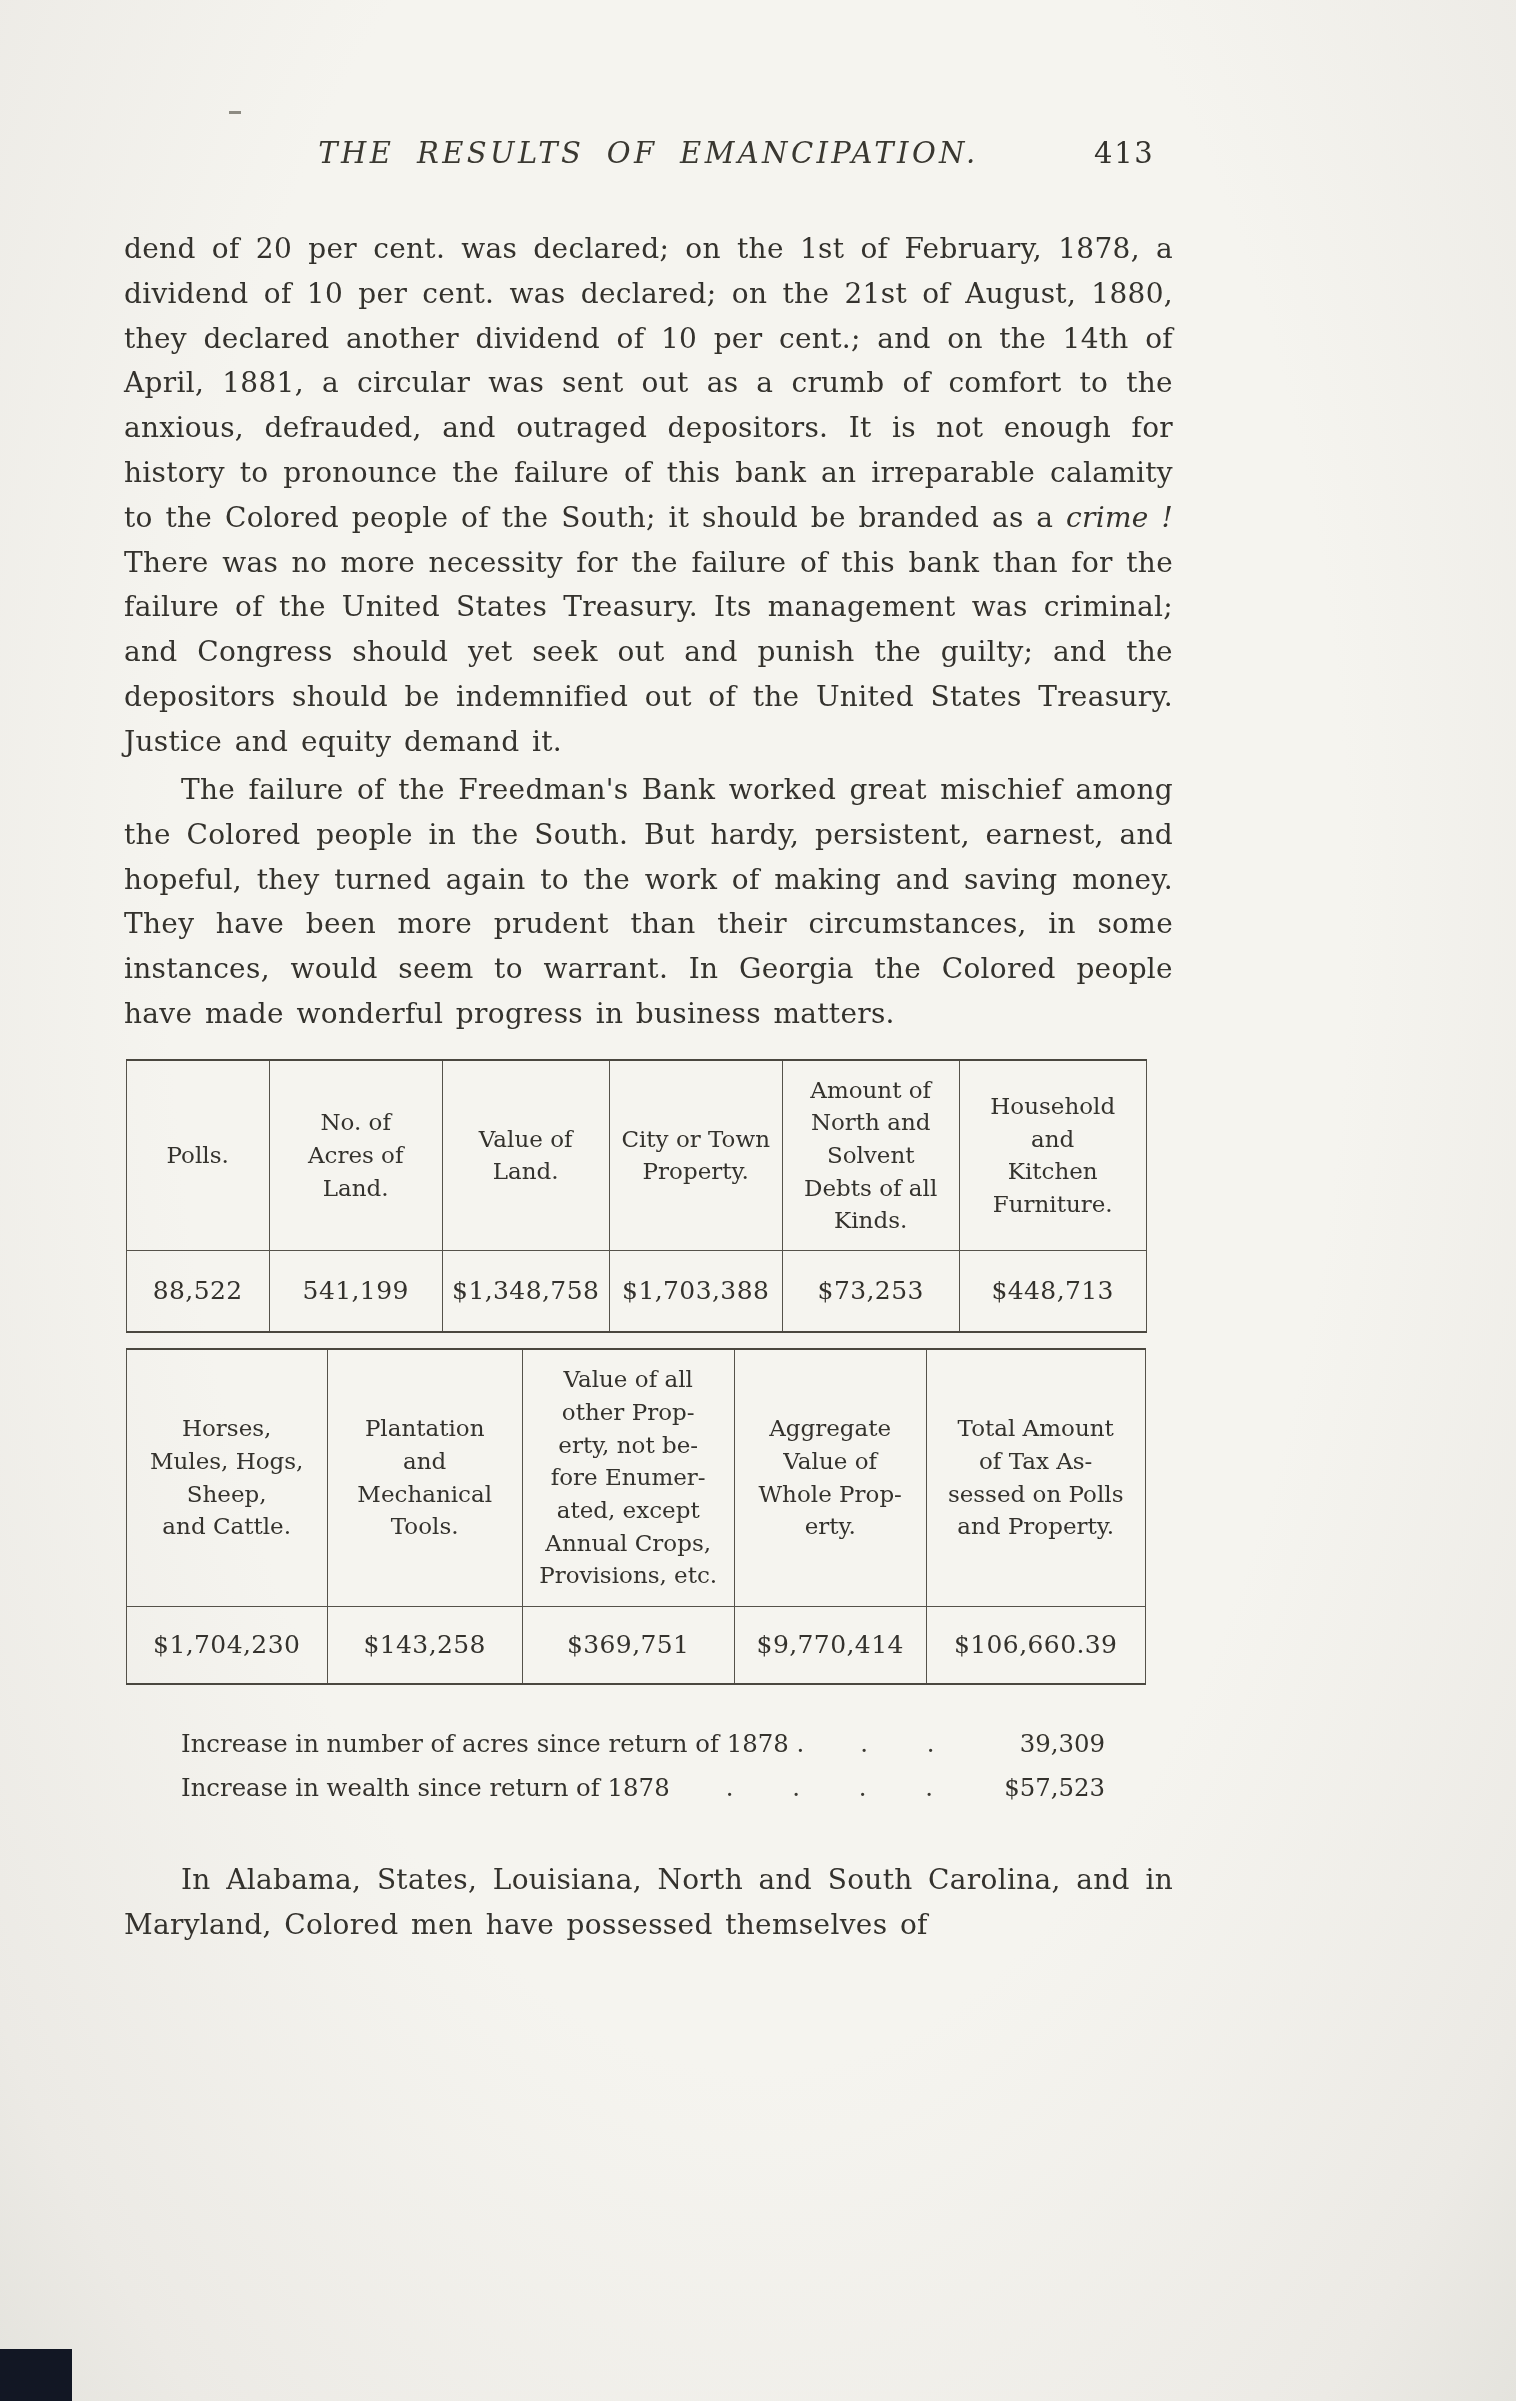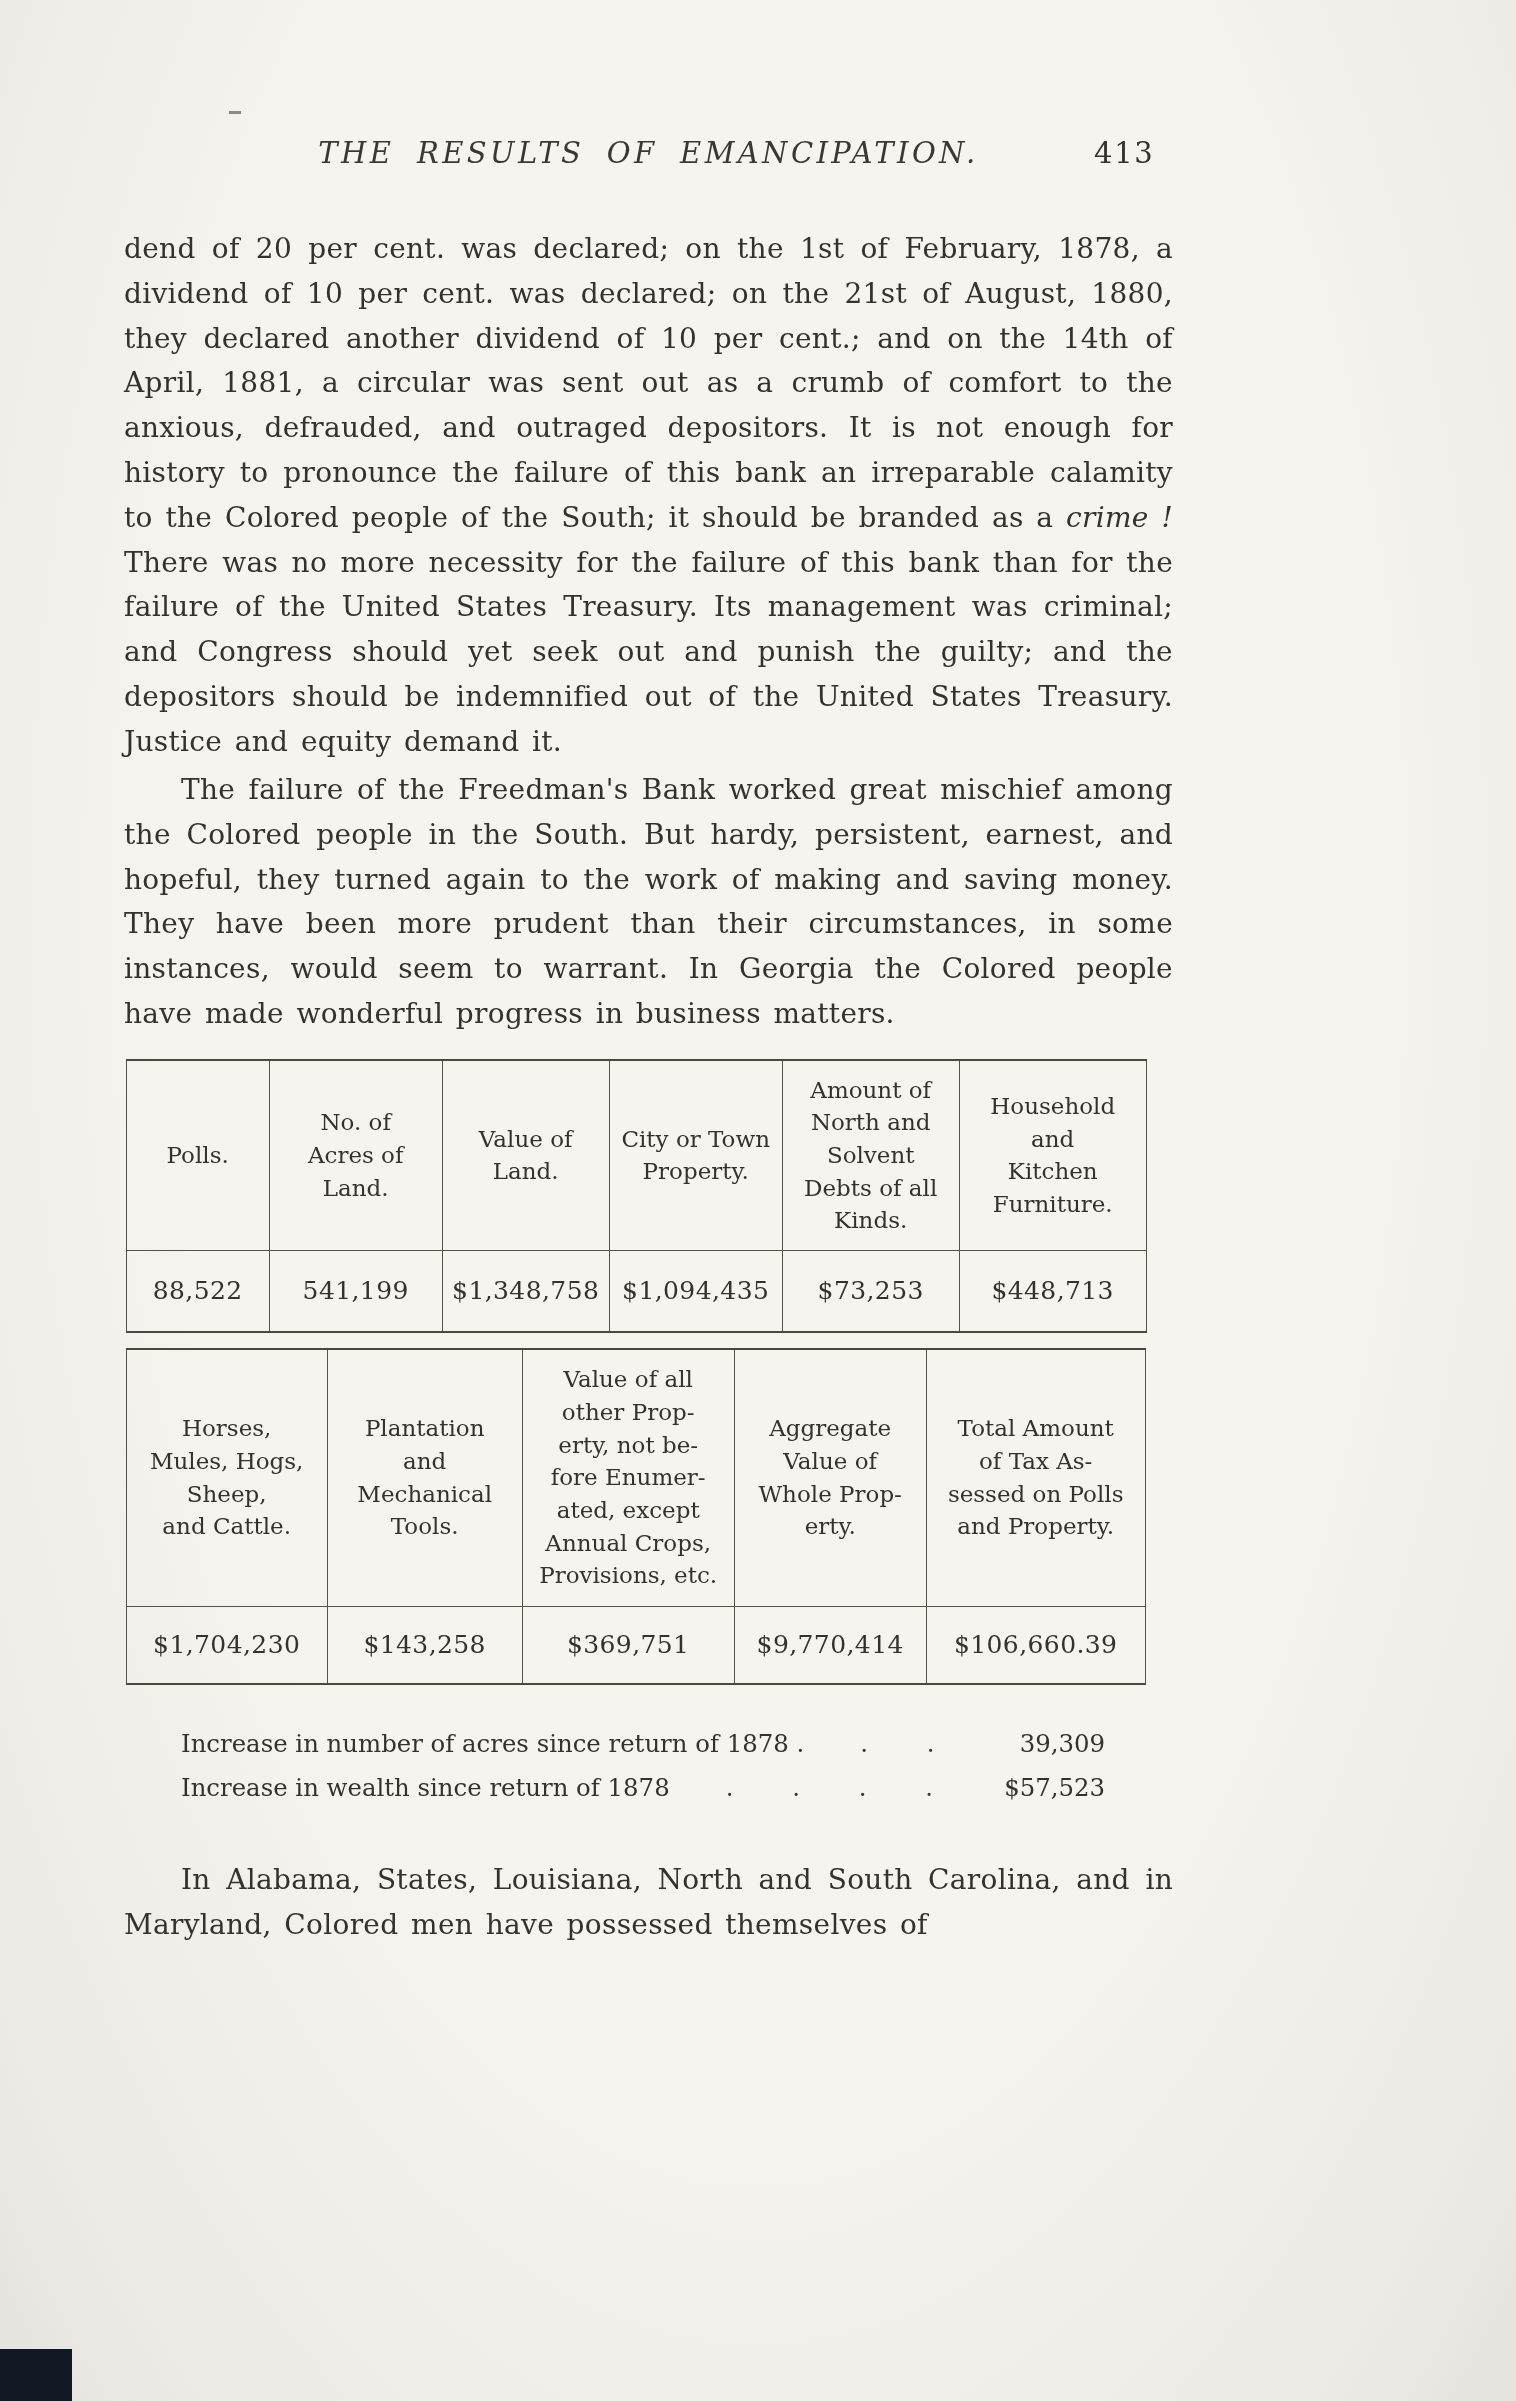--- a/index.html
+++ b/index.html
@@ -182,21 +182,21 @@
 and
 Kitchen
 Furniture.</th>
           </tr>
         </thead>
         <tbody>
           <tr>
             <td>88,522</td>
             <td>541,199</td>
             <td>$1,348,758</td>
-            <td>$1,094,435</td>
+            <td>$1,703,388</td>
             <td>$73,253</td>
             <td>$448,713</td>
           </tr>
         </tbody>
       </table>
 
       <table class="prop-table t2">
         <colgroup>
           <col style="width:201px">
             <col style="width:195px">

